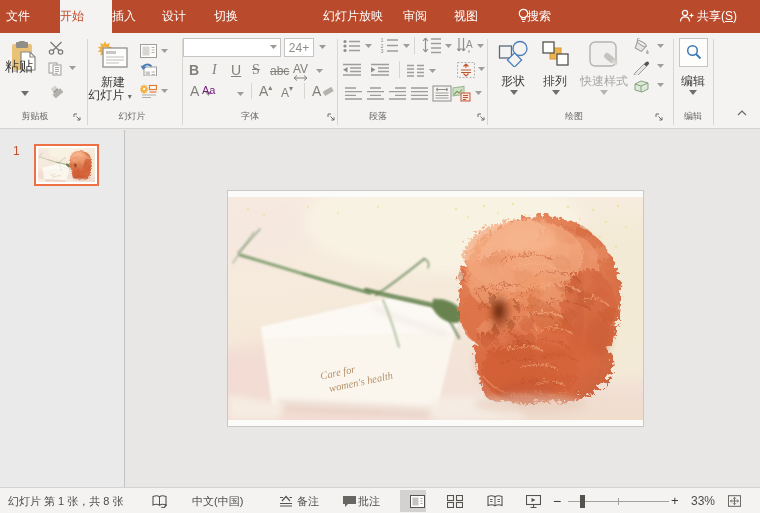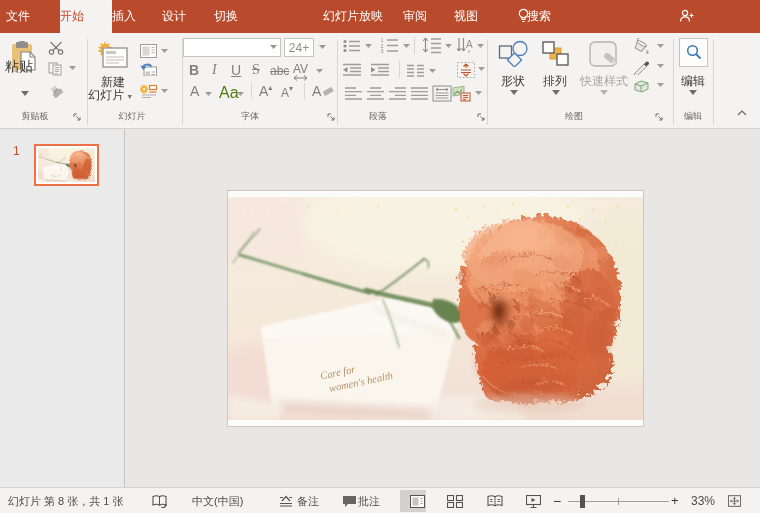--- a/index.html
+++ b/index.html
@@ -44,20 +44,21 @@
   <div class="tab" style="left:403px;width:48px;">审阅</div>
   <div class="tab" style="left:454px;width:48px;">视图</div>
   <div class="tab" style="left:527px;width:40px;">搜索</div>
   <svg class="abs" style="left:517px;top:8px" width="13" height="17" viewBox="0 0 13 17">
       <g fill="none" stroke="#fff" stroke-width="1.2">
         <circle cx="6.5" cy="5.5" r="4.2"></circle>
         <path d="M4.8 11.5h3.4M5.3 13.5h2.4"></path>
         <path d="M4.9 9.3v2.2M8.1 9.3v2.2"></path>
       </g>
     </svg>
+  <div class="tab" style="left:697px;width:60px;text-align:left">共享(<span style="text-decoration:underline">S</span>)</div>
   <svg class="abs" style="left:678px;top:8px" width="16" height="16" viewBox="0 0 16 16">
       <g fill="none" stroke="#fff" stroke-width="1.2">
         <circle cx="7" cy="5" r="2.6"></circle>
         <path d="M2.5 13.5c0-3 2-4.7 4.5-4.7s4.5 1.7 4.5 4.7"></path>
         <path d="M11.5 7.5h4M13.5 5.5v4"></path>
       </g>
     </svg>
 </div>
 
 <div id="ribbon">
@@ -175,21 +176,21 @@
   <svg class="abs" style="left:294px;top:42px" width="13" height="6" viewBox="0 0 13 6">
       <path d="M0 3h13M0 3l3-2.5M0 3l3 2.5M13 3l-3-2.5M13 3l-3 2.5" stroke="#82807a" stroke-width="1" fill="none"></path>
     </svg>
   <svg class="abs" style="left:316px;top:36px" width="7" height="4" viewBox="0 0 7 4">
       <path d="M0 0h7L3.5 4z" fill="#9f9d9a"></path>
     </svg>
   <div class="abs" style="left:190px;top:50px;font-size:14px;color:#82807a">A</div>
   <svg class="abs" style="left:205px;top:59px" width="7" height="4" viewBox="0 0 7 4">
       <path d="M0 0h7L3.5 4z" fill="#9f9d9a"></path>
     </svg>
-  <div class="abs" style="left:219px;top:51px;font-size:16px;color:#4d7c0f">Aa</div>
+  <div class="abs" style="left:202px;top:51px;font-size:11px;color:#701a75">Aa</div>
   <svg class="abs" style="left:237px;top:59px" width="7" height="4" viewBox="0 0 7 4">
       <path d="M0 0h7L3.5 4z" fill="#9f9d9a"></path>
     </svg>
   <div class="abs" style="left:251px;top:50px;width:1px;height:16px;background:#d8d6d3"></div>
   <div class="abs" style="left:259px;top:50px;font-size:14px;color:#82807a">A<span style="font-size:8px;vertical-align:6px">▴</span></div>
   <div class="abs" style="left:281px;top:51px;font-size:12px;color:#82807a">A<span style="font-size:8px;vertical-align:6px">▾</span></div>
   <div class="abs" style="left:304px;top:50px;width:1px;height:16px;background:#d8d6d3"></div>
   <div class="abs" style="left:312px;top:50px;font-size:14px;color:#82807a">A</div>
   <svg class="abs" style="left:322px;top:53px" width="12" height="10" viewBox="0 0 12 10">
       <g transform="rotate(-30 6 5)">
@@ -421,21 +422,21 @@
       <div id="photo">
         <svg width="415" height="223" viewBox="0 0 415 223">
             <use href="#photoart"></use>
           </svg>
       </div>
     </div>
   </div>
 </div>
 
 <div id="statusbar">
-  <div class="sbitem" style="left:8px;">幻灯片 第 8 张，共 1 张</div>
+  <div class="sbitem" style="left:8px;">幻灯片 第 1 张，共 8 张</div>
   <svg class="abs" style="left:151px;top:7px" width="17" height="13" viewBox="0 0 15 13">
     <path d="M1 1.5 C3.5 0.5, 6 0.5, 7.5 1.8 C9 0.5, 11.5 0.5, 14 1.5 V10 C11.5 9, 9 9, 7.5 10.3 C6 9, 3.5 9, 1 10 Z" fill="none" stroke="#55534f" stroke-width="1.1"></path>
     <path d="M7.5 2 v8" stroke="#55534f" stroke-width="1"></path>
     <path d="M9.5 12 l2 1.5 3-4" stroke="#55534f" stroke-width="1.3" fill="none"></path>
   </svg>
   <div class="sbitem" style="left:192px;">中文(中国)</div>
   <svg class="abs" style="left:279px;top:7px" width="14" height="13" viewBox="0 0 14 13">
     <path d="M3 6 L7 1.5 L11 6" fill="none" stroke="#55534f" stroke-width="1.2"></path>
     <path d="M1 8.5 h12 M1 11 h12" stroke="#55534f" stroke-width="1.1"></path>
     <path d="M1 2.5 h3 M10.5 2.5 h2.5" stroke="#55534f" stroke-width="1.1"></path>

